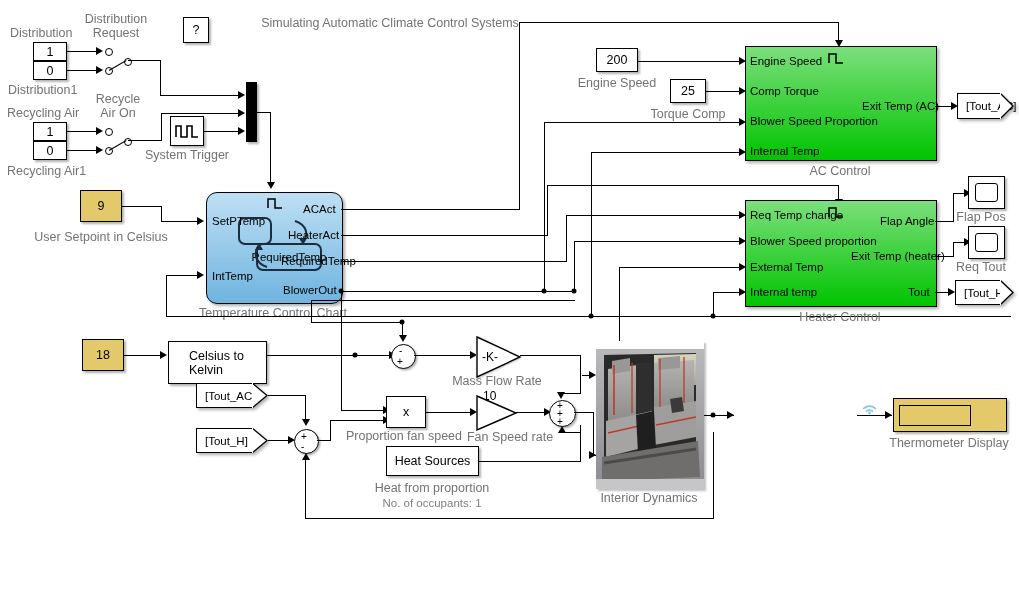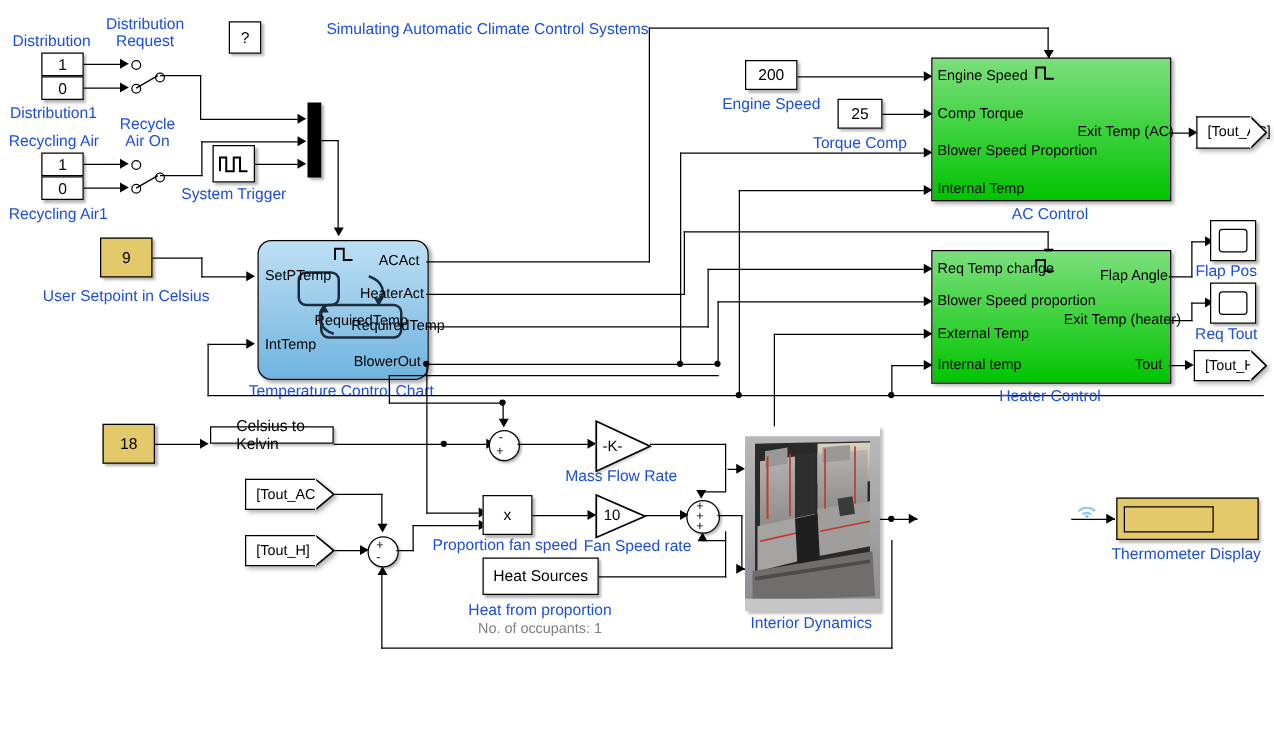--- a/index.html
+++ b/index.html
@@ -9,21 +9,21 @@
   }
   #canvas{
     position:relative;
     width:1019px;height:590px;
     background:#ffffff;
     overflow:hidden;
   }
   .lbl{
     position:absolute;
     font-size:12.5px;
-    color:#1d4ed8;
+    color:#737373;
     white-space:nowrap;
     line-height:14px;
   }
   .lbl.c{transform:translateX(-50%);text-align:center;}
   .title{font-size:12.5px;}
   .gray{color:#808080;}
   
   .blk{
     position:absolute;
     box-sizing:border-box;
@@ -323,21 +323,21 @@
     <svg width="14" height="25" viewBox="0 0 14 25" style="margin-left:-1px;">
       <polygon points="0,0 13,12.5 0,25" fill="#fff" stroke="#000" stroke-width="1.3"></polygon>
       <line x1="0" y1="0" x2="0" y2="25" stroke="#fff" stroke-width="2"></line>
     </svg>
   </div>
 
   <div class="blk const" style="left:82px;top:339px;width:42px;height:32px;">18</div>
   <div class="h" style="left:124px;top:355px;width:36px;"></div>
   <div class="arr r" style="left:160px;top:351px;"></div>
 
-  <div class="blk" style="left:168px;top:341px;width:99px;height:14px;padding-left:20px;">Celsius to Kelvin</div>
+  <div class="blk" style="left:168px;top:341px;width:99px;height:43px;padding-left:20px;">Celsius to Kelvin</div>
   <div class="h" style="left:267px;top:355px;width:122px;"></div>
   <div class="dot" style="left:355px;top:355px;"></div>
   <div class="arr r" style="left:389px;top:351px;"></div>
 
   <div class="sum" style="left:391px;top:344px;width:23px;height:23px;"></div>
   <div class="sgn" style="left:397px;top:357px;">+</div>
   <div class="sgn" style="left:399px;top:346px;">-</div>
 
   <div class="v" style="left:402px;top:322px;height:15px;"></div>
   <div class="dot" style="left:402px;top:322px;"></div>
@@ -402,21 +402,21 @@
 
   <div class="blk" style="left:386px;top:396px;width:40px;height:32px;">x</div>
   <div class="lbl c" style="left:404px;top:429px;">Proportion fan speed</div>
   <div class="h" style="left:426px;top:412px;width:44px;"></div>
   <div class="arr r" style="left:470px;top:408px;"></div>
 
   <div class="gain" style="left:476px;top:395px;">
     <svg width="42" height="36" viewBox="0 0 42 36">
       <polygon points="1,1 40,18 1,35" fill="#fff" stroke="#000" stroke-width="1.4"></polygon>
     </svg>
-    <div class="gaintxt" style="left:7px;top:17px;">10</div>
+    <div class="gaintxt" style="left:7px;top:1px;">10</div>
   </div>
   <div class="lbl c" style="left:510px;top:430px;">Fan Speed rate</div>
   <div class="h" style="left:516px;top:412px;width:28px;"></div>
   <div class="arr r" style="left:544px;top:408px;"></div>
 
   <div class="sum" style="left:549px;top:400px;width:25px;height:25px;"></div>
   <div class="sgn" style="left:557px;top:401px;">+</div>
   <div class="sgn" style="left:557px;top:409px;">+</div>
   <div class="sgn" style="left:557px;top:417px;">+</div>
 

